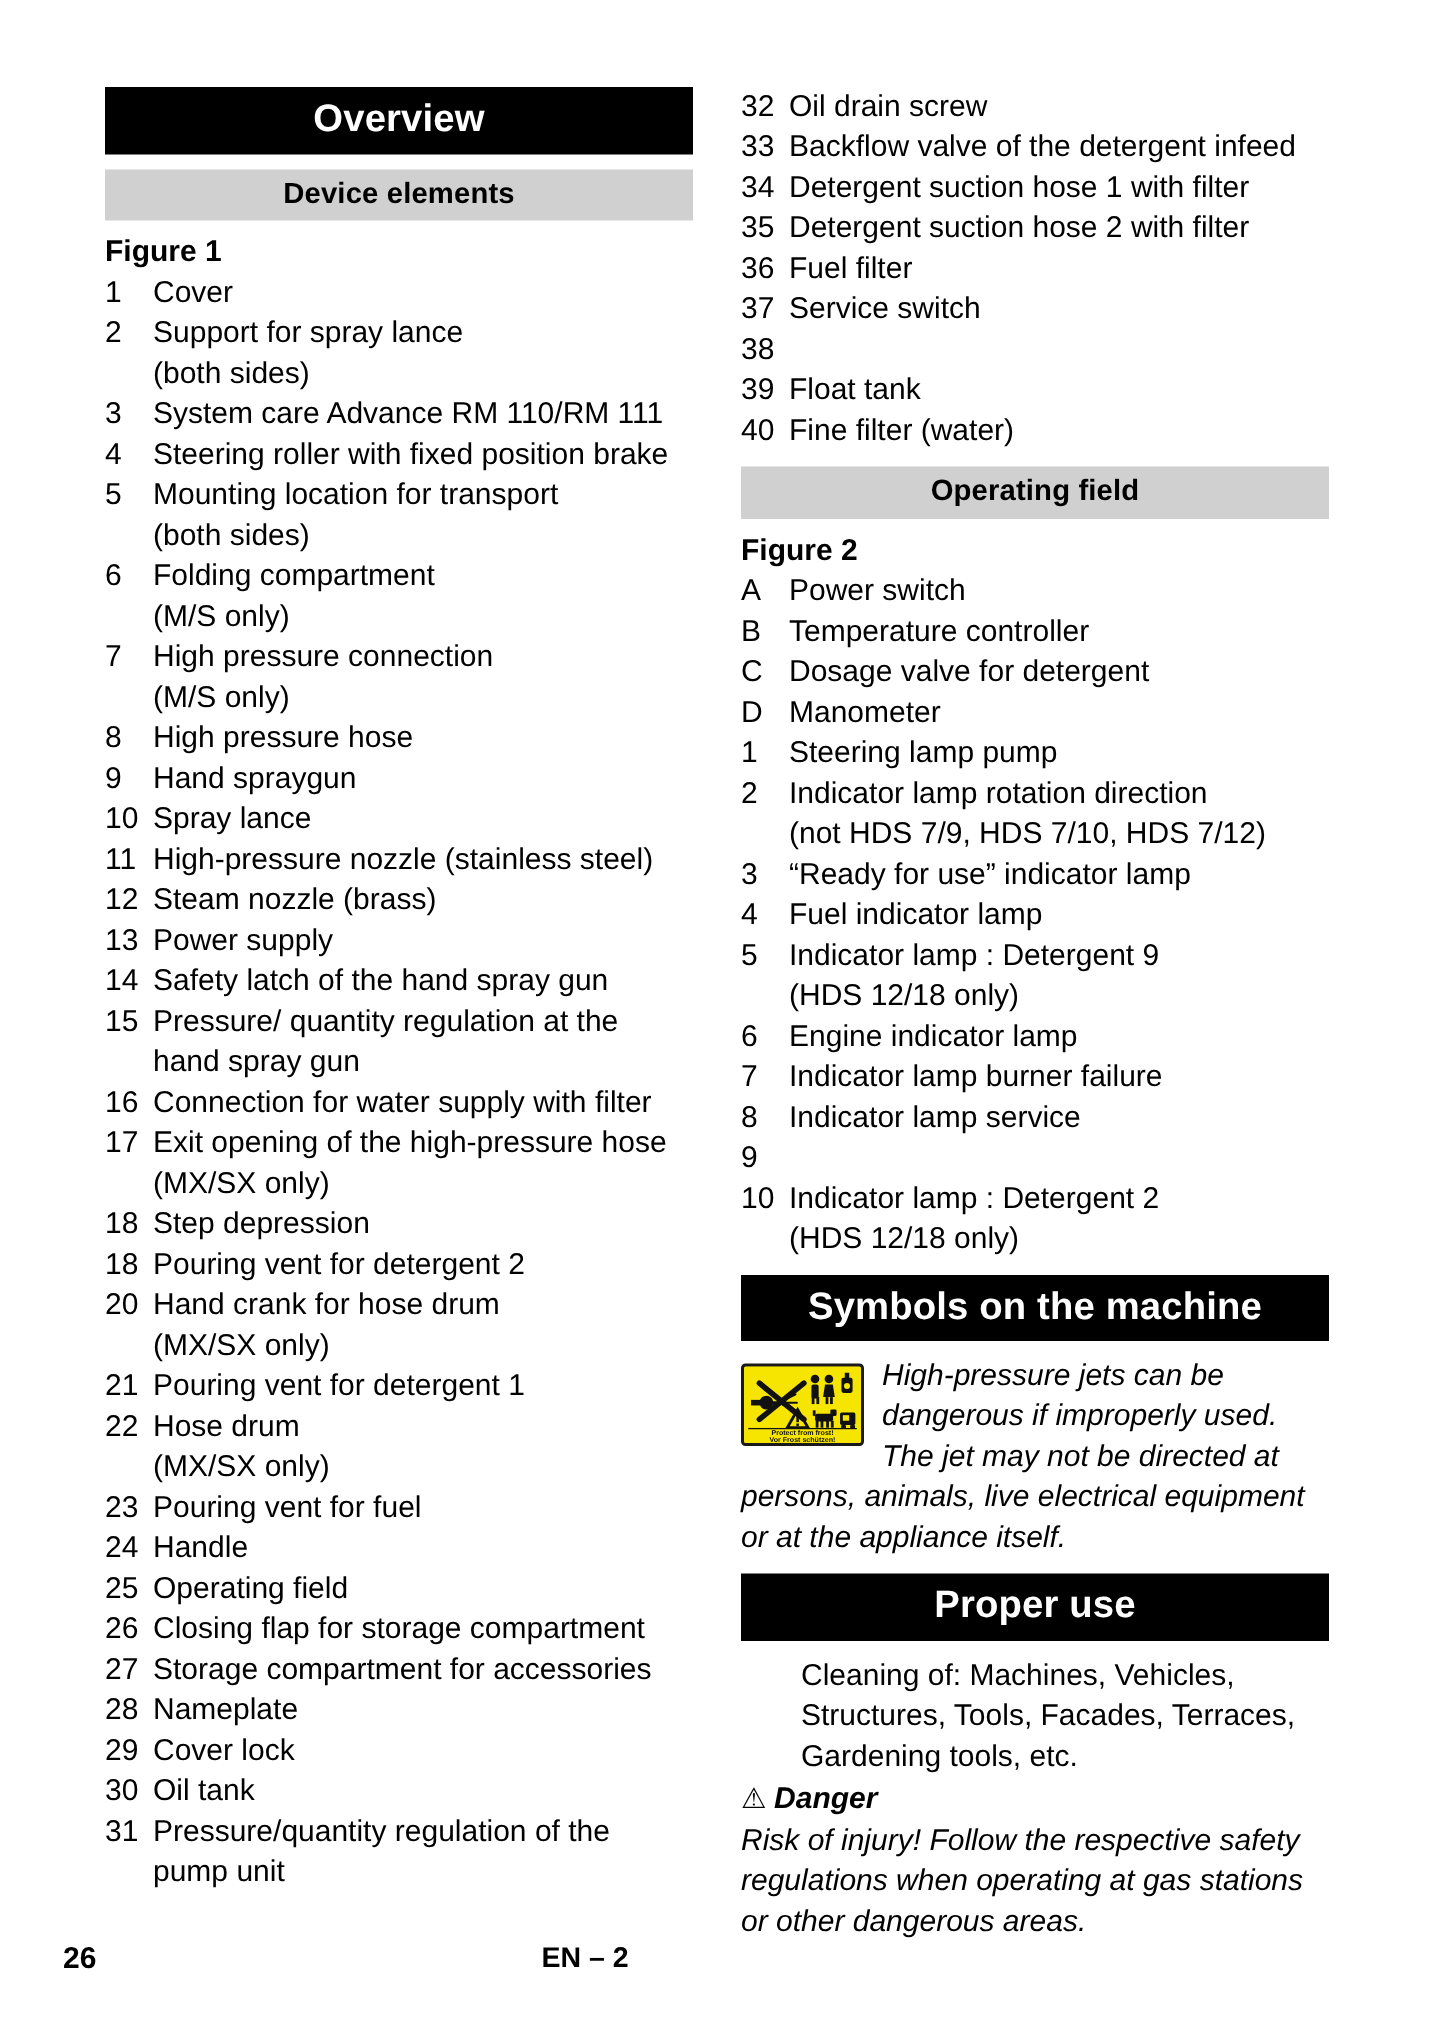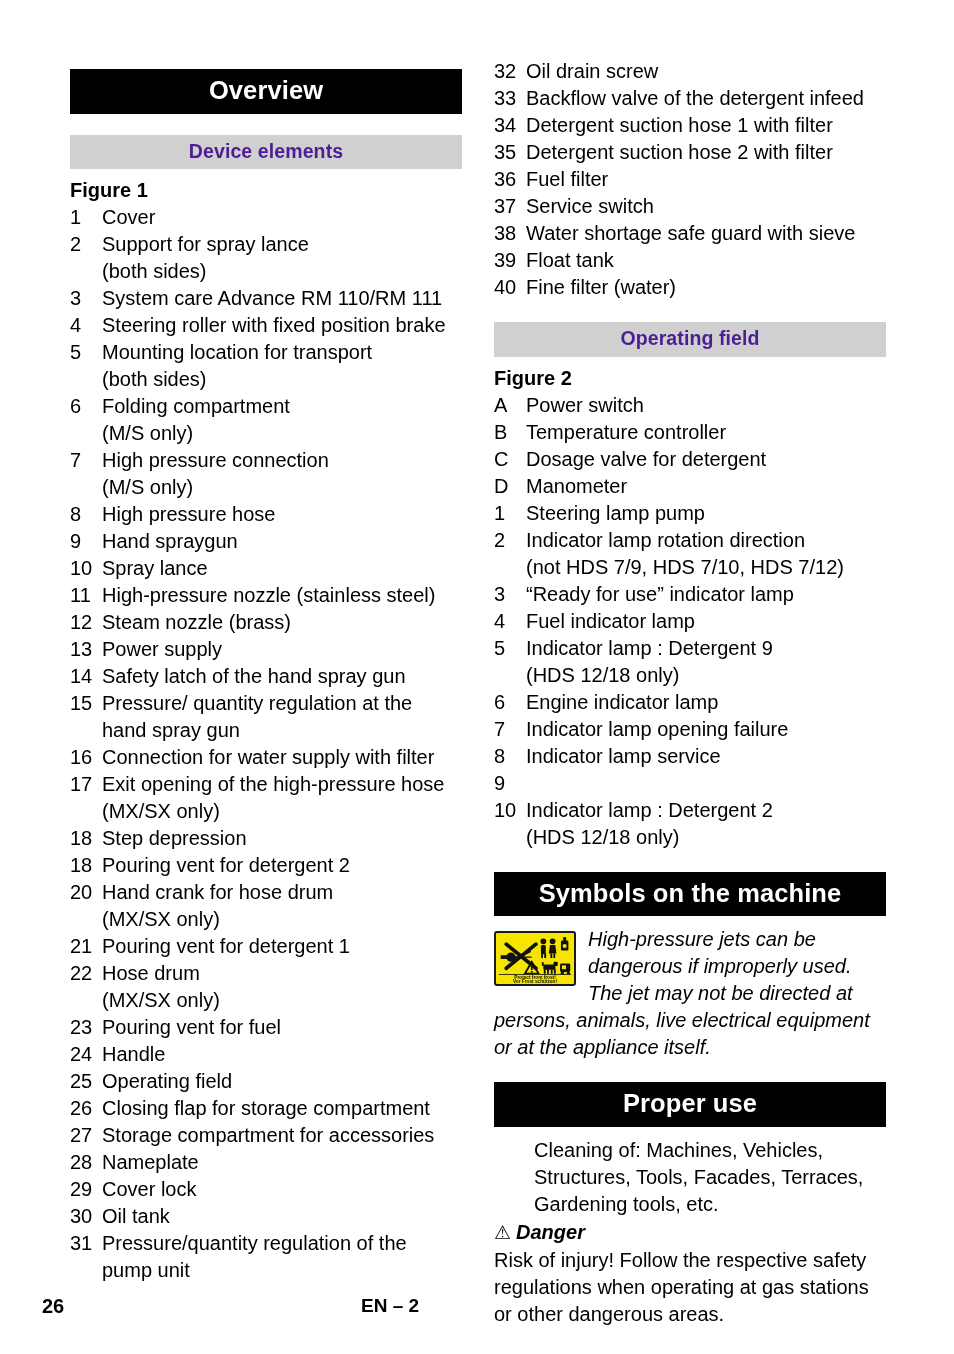--- a/index.html
+++ b/index.html
@@ -40,32 +40,31 @@
   .col-left  { left: 70px; }
   .col-right { left: 494px; }
 
   
   .bar {
     box-sizing: border-box;
     width: 392px;
     text-align: center;
     font-weight: bold;
     letter-spacing: 0.1px;
-    margin-top: 11px;
   }
   .bar-black {
     background: #000000;
     color: #ffffff;
     font-size: 25.5px;
     line-height: 1;
     padding: 9px 0 10px 0;
   }
   .bar-gray {
     background: #d0d0d0;
-    color: #4c1d95;
+    color: #000000;
     font-size: 19.5px;
     line-height: 1;
     padding: 7px 0 8px 0;
   }
 
   .spacer-after-black { height: 10px; }
   .spacer-after-gray  { height: 8px; }
   .spacer-before-bar  { height: 10px; }
 
   
@@ -143,20 +142,21 @@
     font-style: italic;
     white-space: nowrap;
   }
   .danger-tri {
     font-style: normal;
     font-weight: normal;
     font-size: 19px;
     margin-right: 5px;
   }
   .danger-text {
+    font-style: italic;
     font-size: 20px;
     line-height: 27px;
   }
 
   
   .footer {
     position: absolute;
     left: 0;
     top: 1293px;
     width: 954px;
@@ -245,21 +245,21 @@
 
     <div class="col col-right">
 
       <div class="item-list" id="right-cont-items">
           <div class="item"><span class="item-num">32</span><span class="item-body">Oil drain screw</span></div>
           <div class="item"><span class="item-num">33</span><span class="item-body">Backflow valve of the detergent infeed</span></div>
           <div class="item"><span class="item-num">34</span><span class="item-body">Detergent suction hose 1 with filter</span></div>
           <div class="item"><span class="item-num">35</span><span class="item-body">Detergent suction hose 2 with filter</span></div>
           <div class="item"><span class="item-num">36</span><span class="item-body">Fuel filter</span></div>
           <div class="item"><span class="item-num">37</span><span class="item-body">Service switch</span></div>
-          <div class="item"><span class="item-num">38</span><span class="item-body">Water shortage safe guard with sieve</span></div>
+          <div class="item"><span class="item-num">38</span></div>
           <div class="item"><span class="item-num">39</span><span class="item-body">Float tank</span></div>
           <div class="item"><span class="item-num">40</span><span class="item-body">Fine filter (water)</span></div>
         </div>
 
       <div class="spacer-before-bar"></div>
       <div class="bar bar-gray">Operating field</div>
       <div class="spacer-after-gray"></div>
 
       <div class="figure-label">Figure 2</div>
 
@@ -269,21 +269,21 @@
           <div class="item"><span class="item-num">C</span><span class="item-body">Dosage valve for detergent</span></div>
           <div class="item"><span class="item-num">D</span><span class="item-body">Manometer</span></div>
           <div class="item"><span class="item-num">1</span><span class="item-body">Steering lamp pump</span></div>
           <div class="item"><span class="item-num">2</span><span class="item-body">Indicator lamp rotation direction</span></div>
           <div class="item"><span class="item-body item-sub">(not HDS 7/9, HDS 7/10, HDS 7/12)</span></div>
           <div class="item"><span class="item-num">3</span><span class="item-body">“Ready for use” indicator lamp</span></div>
           <div class="item"><span class="item-num">4</span><span class="item-body">Fuel indicator lamp</span></div>
           <div class="item"><span class="item-num">5</span><span class="item-body">Indicator lamp : Detergent 9</span></div>
           <div class="item"><span class="item-body item-sub">(HDS 12/18 only)</span></div>
           <div class="item"><span class="item-num">6</span><span class="item-body">Engine indicator lamp</span></div>
-          <div class="item"><span class="item-num">7</span><span class="item-body">Indicator lamp opening failure</span></div>
+          <div class="item"><span class="item-num">7</span><span class="item-body">Indicator lamp burner failure</span></div>
           <div class="item"><span class="item-num">8</span><span class="item-body">Indicator lamp service</span></div>
           <div class="item"><span class="item-num">9</span></div>
           <div class="item"><span class="item-num">10</span><span class="item-body">Indicator lamp : Detergent 2</span></div>
           <div class="item"><span class="item-body item-sub">(HDS 12/18 only)</span></div>
         </div>
 
       <div class="spacer-before-bar"></div>
       <div class="bar bar-black">Symbols on the machine</div>
       <div class="spacer-after-black"></div>
 

